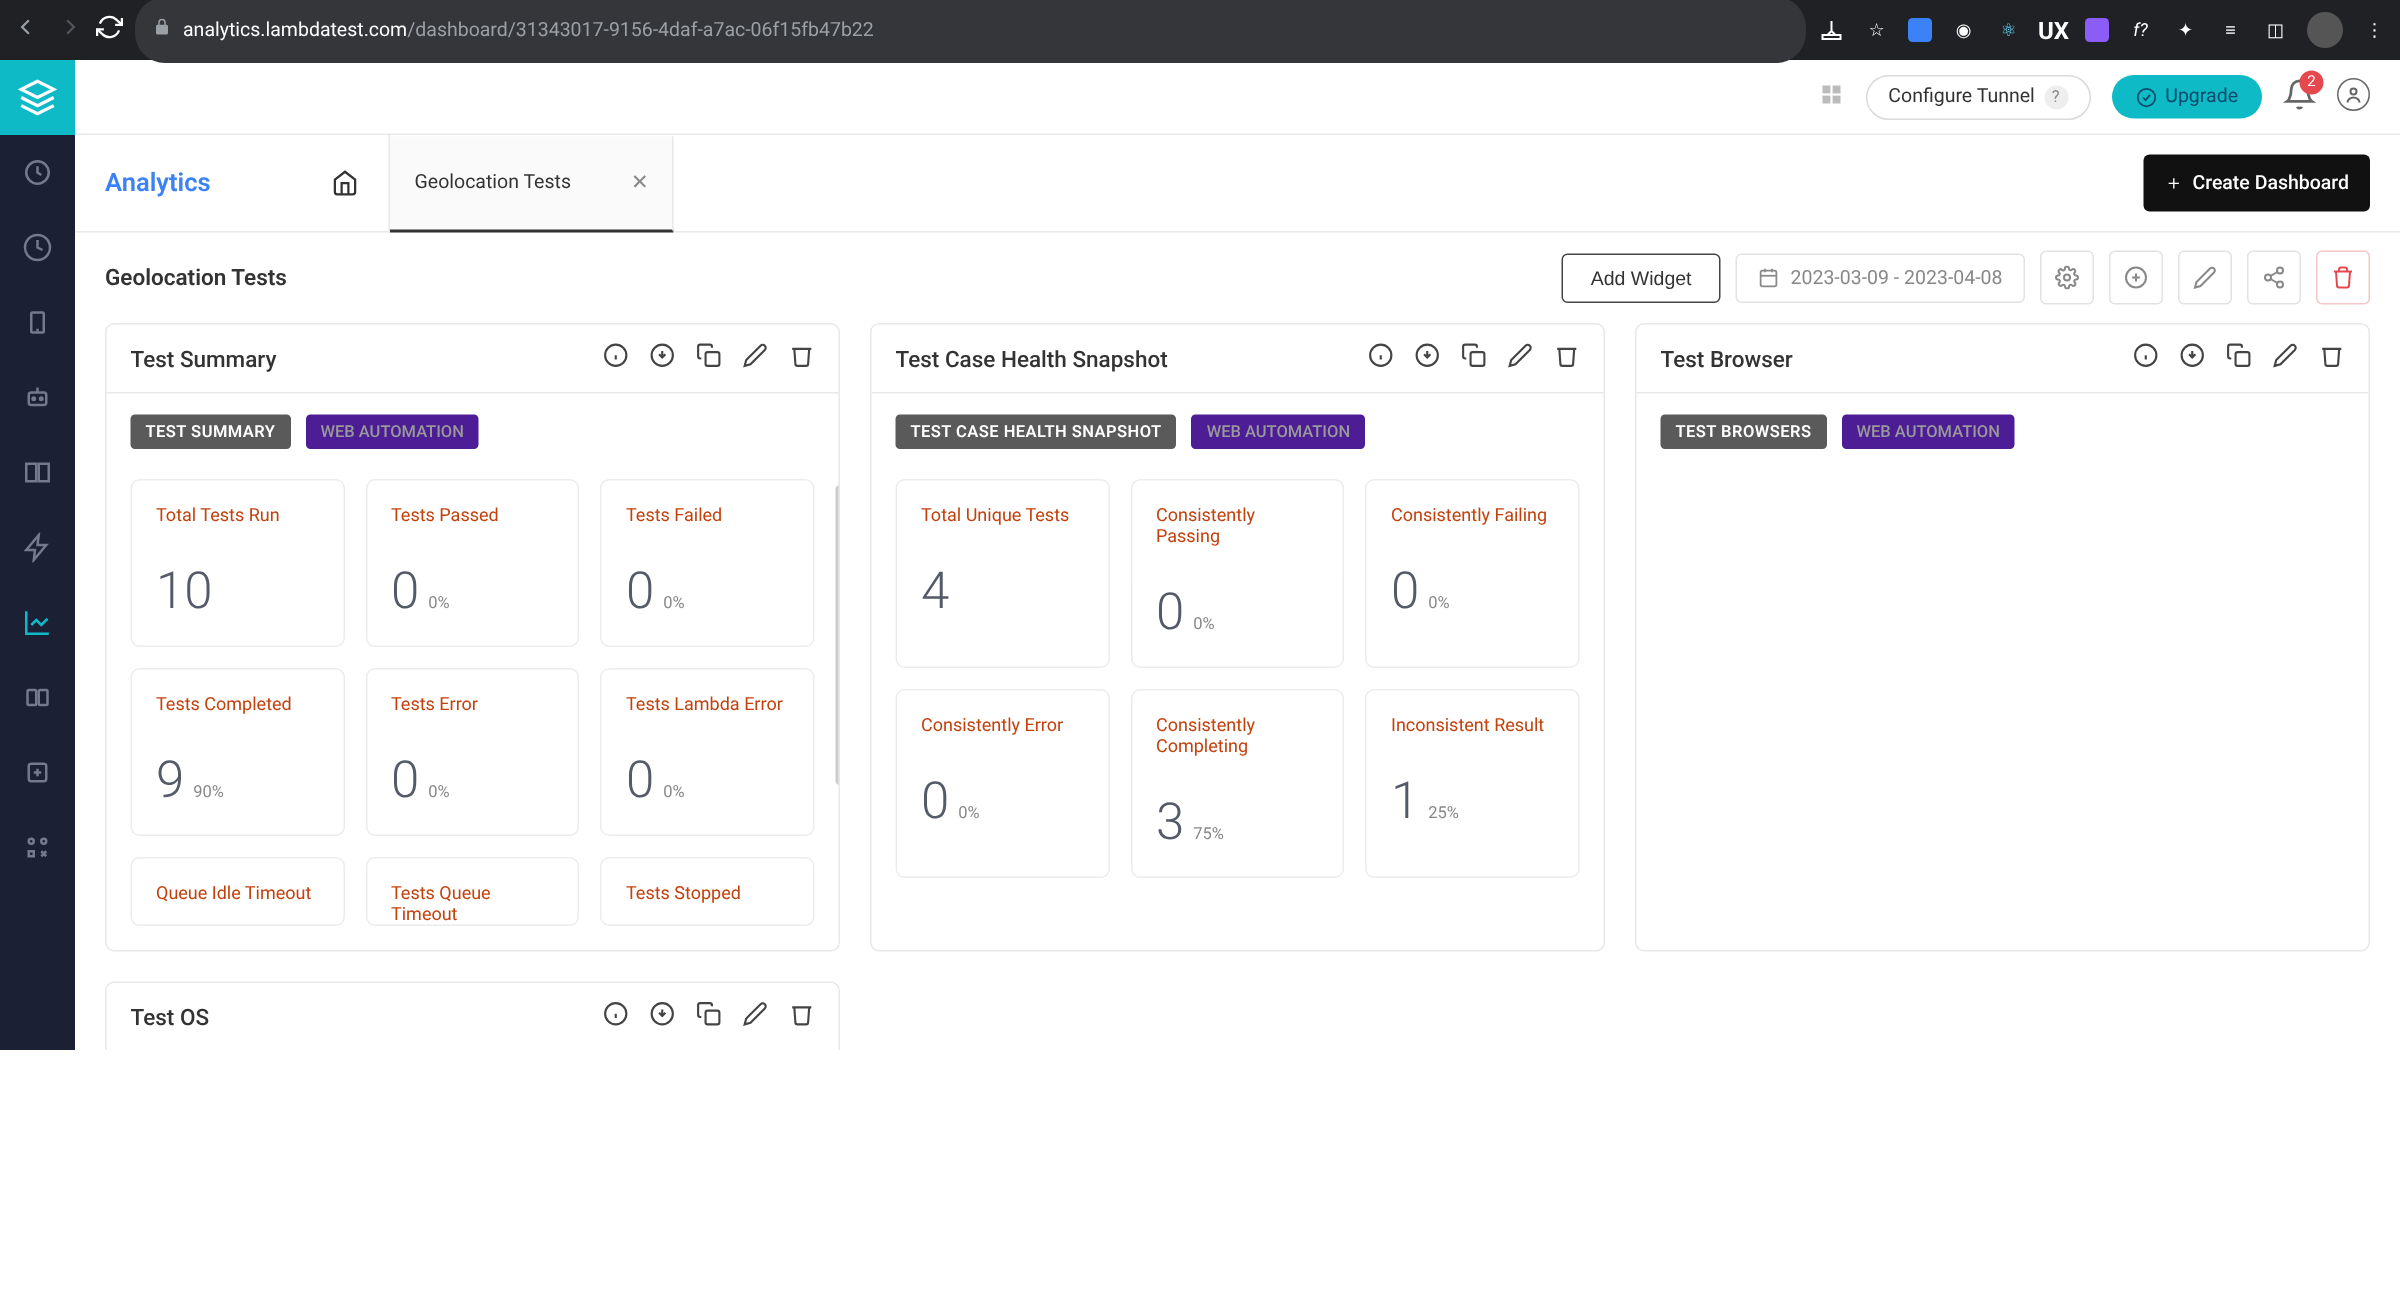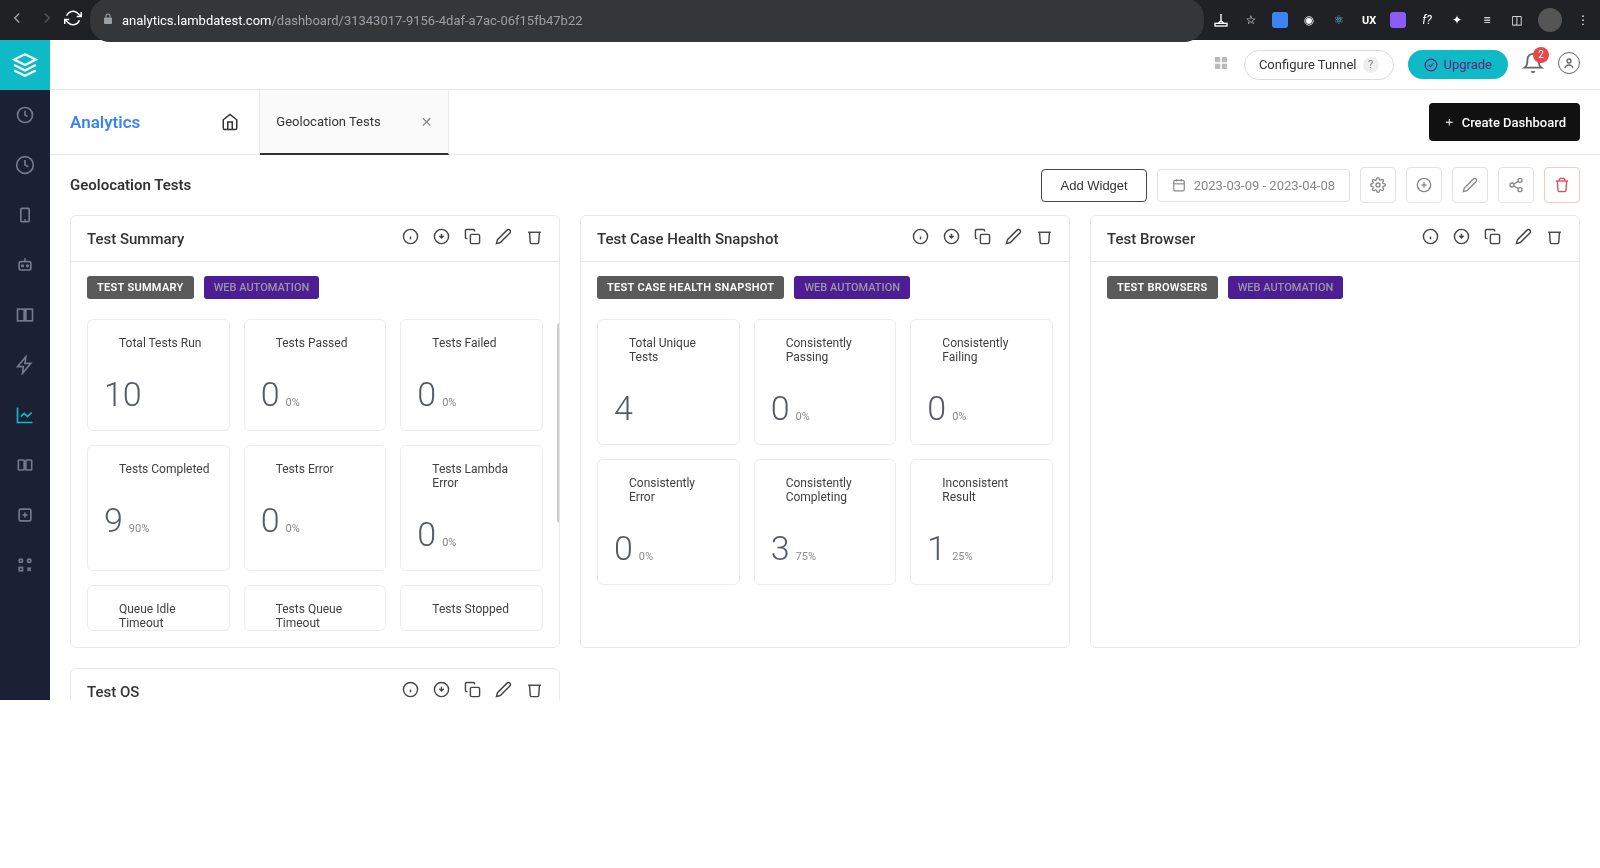--- a/index.html
+++ b/index.html
@@ -29,21 +29,21 @@
 
 
 .main { flex: 1; display: flex; flex-direction: column; }
 
 
 .topbar { height: 50px; border-bottom: 1px solid #e8e8e8; display: flex; align-items: center; justify-content: flex-end; padding: 0 20px; gap: 14px; }
 .grid-icon { color: #bbb; }
 .grid-icon svg { width: 18px; height: 18px; }
 .configure-tunnel { border: 1px solid #dadada; border-radius: 18px; padding: 6px 14px; font-size: 13px; color: #333; display: flex; align-items: center; gap: 6px; }
 .configure-tunnel .q { background: #eee; border-radius: 50%; width: 16px; height: 16px; display: flex; align-items: center; justify-content: center; font-size: 11px; color: #888; }
-.upgrade { background: #0ebac5; color: #701a75; border-radius: 18px; padding: 7px 16px; font-size: 13px; display: flex; align-items: center; gap: 6px; }
+.upgrade { background: #0ebac5; color: #0c4a6e; border-radius: 18px; padding: 7px 16px; font-size: 13px; display: flex; align-items: center; gap: 6px; }
 .bell { position: relative; color: #666; }
 .bell svg { width: 22px; height: 22px; }
 .bell .badge { position: absolute; top: -5px; right: -5px; background: #e5484d; color: #fff; border-radius: 50%; width: 16px; height: 16px; font-size: 10px; display: flex; align-items: center; justify-content: center; }
 .user-icon { color: #666; }
 .user-icon svg { width: 22px; height: 22px; border: 1.5px solid #666; border-radius: 50%; padding: 2px; }
 
 
 .header-row { height: 65px; border-bottom: 1px solid #e8e8e8; display: flex; align-items: center; padding: 0 20px; justify-content: space-between; }
 .header-left { display: flex; align-items: center; gap: 0; height: 100%; }
 .app-title { font-size: 17px; font-weight: 600; color: #3b82f6; padding-right: 60px; }
@@ -68,21 +68,21 @@
 .card-header { height: 46px; border-bottom: 1px solid #e8e8e8; display: flex; align-items: center; padding: 0 16px; justify-content: space-between; }
 .card-title { font-size: 15px; color: #333; font-weight: 500; }
 .card-actions { display: flex; gap: 14px; color: #444; }
 .card-actions svg { width: 17px; height: 17px; }
 .card-tags { padding: 14px 16px; display: flex; gap: 10px; }
 .tag-dark { background: #5a5a5a; color: #fff; font-size: 11px; font-weight: 600; padding: 5px 10px; border-radius: 3px; letter-spacing: 0.3px; }
 .tag-light { background: #4c1d95; color: #999; font-size: 11px; font-weight: 500; padding: 5px 10px; border-radius: 3px; }
 .card-body { padding: 6px 16px 16px; position: relative; max-height: 340px; overflow: hidden; }
 .stat-grid { display: grid; grid-template-columns: repeat(3, 1fr); gap: 14px; }
 .stat-box { border: 1px solid #ececec; border-radius: 6px; padding: 16px; min-height: 110px; }
-.stat-label { font-size: 12px; color: #404040; margin-bottom: 24px; margin-left: 15px; }
+.stat-label { font-size: 12px; color: #c2410c; margin-bottom: 24px; }
 .stat-value { font-size: 34px; font-weight: 300; color: #555a68; display: inline-block; }
 .stat-pct { font-size: 11px; color: #888; margin-left: 6px; }
 .inner-scroll { position: absolute; right: -4px; top: 0; bottom: 0; width: 6px; background: #ccc; border-radius: 3px; }
 
 </style>
 </head>
 <body>
 
 <div class="browser-chrome">
   <div class="nav-arrows">
@@ -107,21 +107,21 @@
     <span class="ext-icon">
         <svg width="16" height="16" viewBox="0 0 24 24" fill="none" stroke="currentColor" stroke-width="2">
           <path d="M8 17l4-4 4 4M12 3v10"></path>
           <rect x="3" y="17" width="18" height="4" fill="none"></rect>
         </svg>
       </span>
     <span class="ext-icon">☆</span>
     <span class="ext-icon" style="background:#3b82f6;border-radius:3px;width:16px;height:16px"></span>
     <span class="ext-icon">◉</span>
     <span class="ext-icon" style="color:#61dafb">⚛</span>
-    <span class="ext-icon" style="font-weight:bold;font-size:11px">UX</span>
+    <span class="ext-icon" style="font-weight:bold;font-size:16px">UX</span>
     <span class="ext-icon" style="background:#8b5cf6;border-radius:3px;width:16px;height:16px"></span>
     <span class="ext-icon" style="font-style:italic">f?</span>
     <span class="ext-icon">✦</span>
     <span class="ext-icon">≡</span>
     <span class="ext-icon">◫</span>
     <span class="avatar"></span>
     <span class="ext-icon">⋮</span>
   </div>
 </div>
 

